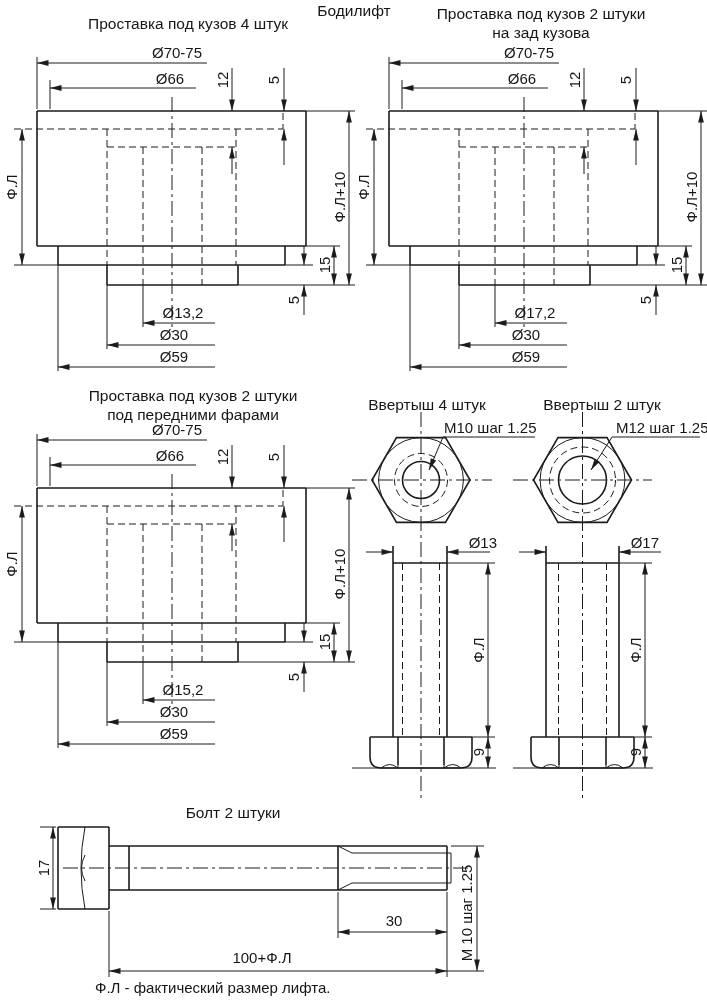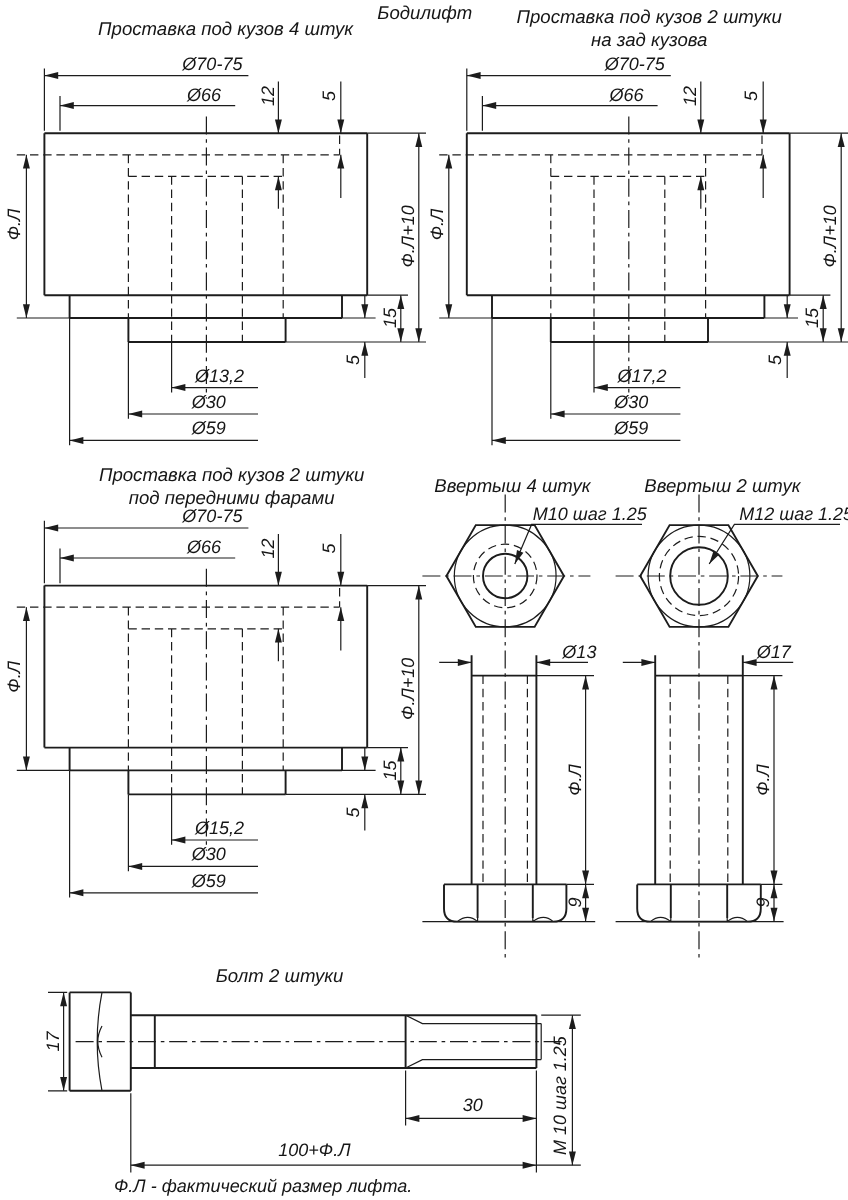--- a/index.html
+++ b/index.html
@@ -1,16 +1,16 @@
 <!DOCTYPE html>
 <html><head>
 <meta charset="utf-8">
 <style>
   html,body{margin:0;padding:0;background:#fff;}
-  #canvas{width:707px;height:1000px;background:#ffffff;position:relative;font-style:italic;}
+  #canvas{width:707px;height:1000px;background:#ffffff;position:relative;}
   svg text{font-family:"Liberation Sans",sans-serif;font-size:15px;fill:#161616;}
   svg .title-text{font-size:15.5px;}
   .thick{stroke:#1c1c1c;stroke-width:1.6;fill:none;}
   .thin{stroke:#1c1c1c;stroke-width:1;fill:none;}
   .dash{stroke:#1c1c1c;stroke-width:1;fill:none;stroke-dasharray:7 4;}
   .cl{stroke:#1c1c1c;stroke-width:1;fill:none;stroke-dasharray:15 4 3 4;}
   .dim line,.dim polyline{stroke:#1c1c1c;stroke-width:1;fill:none;}
   .tc{text-anchor:middle;}
   .te{text-anchor:end;}
 </style>

